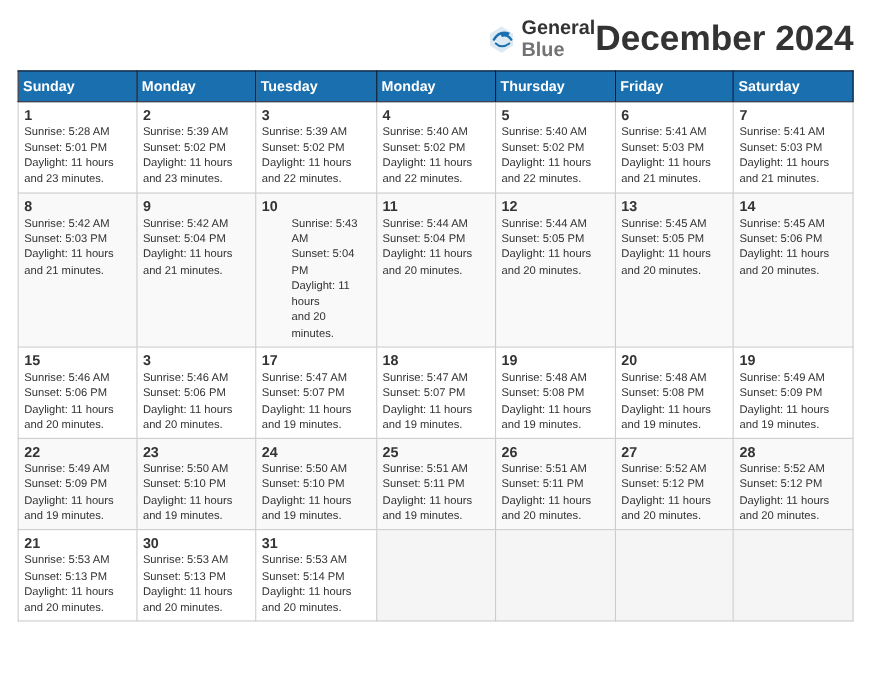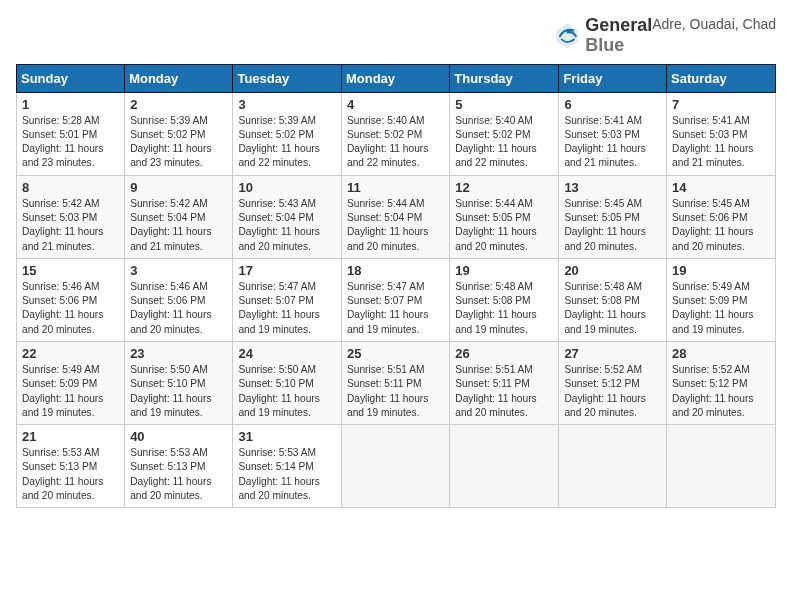--- a/index.html
+++ b/index.html
@@ -94,21 +94,21 @@
       <polygon points="16,2 28,10 28,22 16,30 4,22 4,10" fill="#1a6faf" opacity="0.15"></polygon>
       <path d="M8,16 Q14,6 24,10 Q20,8 16,12 Q22,10 26,16" fill="none" stroke="#1a6faf" stroke-width="2.5" stroke-linecap="round"></path>
       <path d="M10,20 Q16,26 24,20" fill="none" stroke="#1a6faf" stroke-width="2" stroke-linecap="round"></path>
     </svg>
     <div class="logo-text">
       <div><span class="general">General</span></div>
       <div><span class="blue" style="color:#737373;font-weight:bold;">Blue</span></div>
     </div>
   </div>
   <div class="title-block">
-    <div class="location">Adre, Ouadai, Chad</div>
+    <div class="month-title">December 2024</div>
   </div>
 </div>
 
 <table class="calendar">
   <thead>
     <tr id="dow-row">
         <th>Sunday</th>
         <th>Monday</th>
         <th>Tuesday</th>
         <th>Monday</th>
@@ -179,21 +179,21 @@
         </td>
         <td>
           <span class="day-num">9</span>
           <div class="day-info" style="white-space: pre-line;">Sunrise: 5:42 AM
 Sunset: 5:04 PM
 Daylight: 11 hours
 and 21 minutes.</div>
         </td>
         <td>
           <span class="day-num">10</span>
-          <div class="day-info" style="white-space: pre-line;">Sunrise: 5:43 AM
+          <div class="day-info" style="white-space: pre-line; margin-left: 27px;">Sunrise: 5:43 AM
 Sunset: 5:04 PM
 Daylight: 11 hours
 and 20 minutes.</div>
         </td>
         <td>
           <span class="day-num">11</span>
           <div class="day-info" style="white-space: pre-line;">Sunrise: 5:44 AM
 Sunset: 5:04 PM
 Daylight: 11 hours
 and 20 minutes.</div>
@@ -324,21 +324,21 @@
       </tr>
       <tr>
         <td>
           <span class="day-num">21</span>
           <div class="day-info" style="white-space: pre-line;">Sunrise: 5:53 AM
 Sunset: 5:13 PM
 Daylight: 11 hours
 and 20 minutes.</div>
         </td>
         <td>
-          <span class="day-num">40</span>
+          <span class="day-num">30</span>
           <div class="day-info" style="white-space: pre-line;">Sunrise: 5:53 AM
 Sunset: 5:13 PM
 Daylight: 11 hours
 and 20 minutes.</div>
         </td>
         <td>
           <span class="day-num">31</span>
           <div class="day-info" style="white-space: pre-line;">Sunrise: 5:53 AM
 Sunset: 5:14 PM
 Daylight: 11 hours

